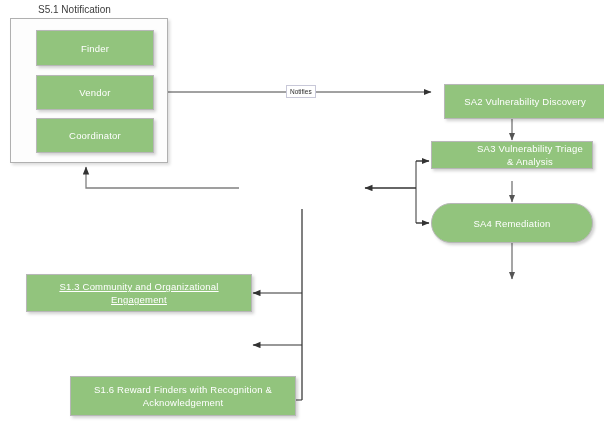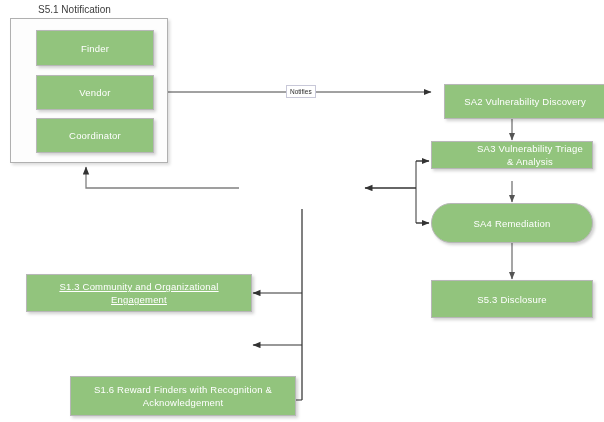--- a/index.html
+++ b/index.html
@@ -133,20 +133,19 @@
 
   <div class="edge-label" style="left:286px; top:85px;">Notifies</div>
 
 
   <div class="node" style="left:444px; top:76px; width:162px; height:35px;margin-top:8px;">SA2 Vulnerability Discovery</div>
 
   <div class="node" style="left:431px; top:141px; width:162px; height:28px;padding-left:42px;">SA3 Vulnerability Triage &amp; Analysis</div>
 
   <div class="node" style="left:431px; top:203px; width:162px; height:40px;border-radius:20px;">SA4 Remediation</div>
 
-  <div class="node" style="left:431px; top:280px; width:162px; height:38px;">S5.3 Disclosure</div>
 
   <div class="node" style="left:26px; top:274px; width:226px; height:38px;text-decoration:underline;">S1.3 Community and Organizational Engagement</div>
 
 
   <div class="node" style="left:26px; top:376px; width:226px; height:40px;margin-left:44px;">S1.6 Reward Finders with Recognition &amp; Acknowledgement</div>
 
 </div>
 
 </body></html>

